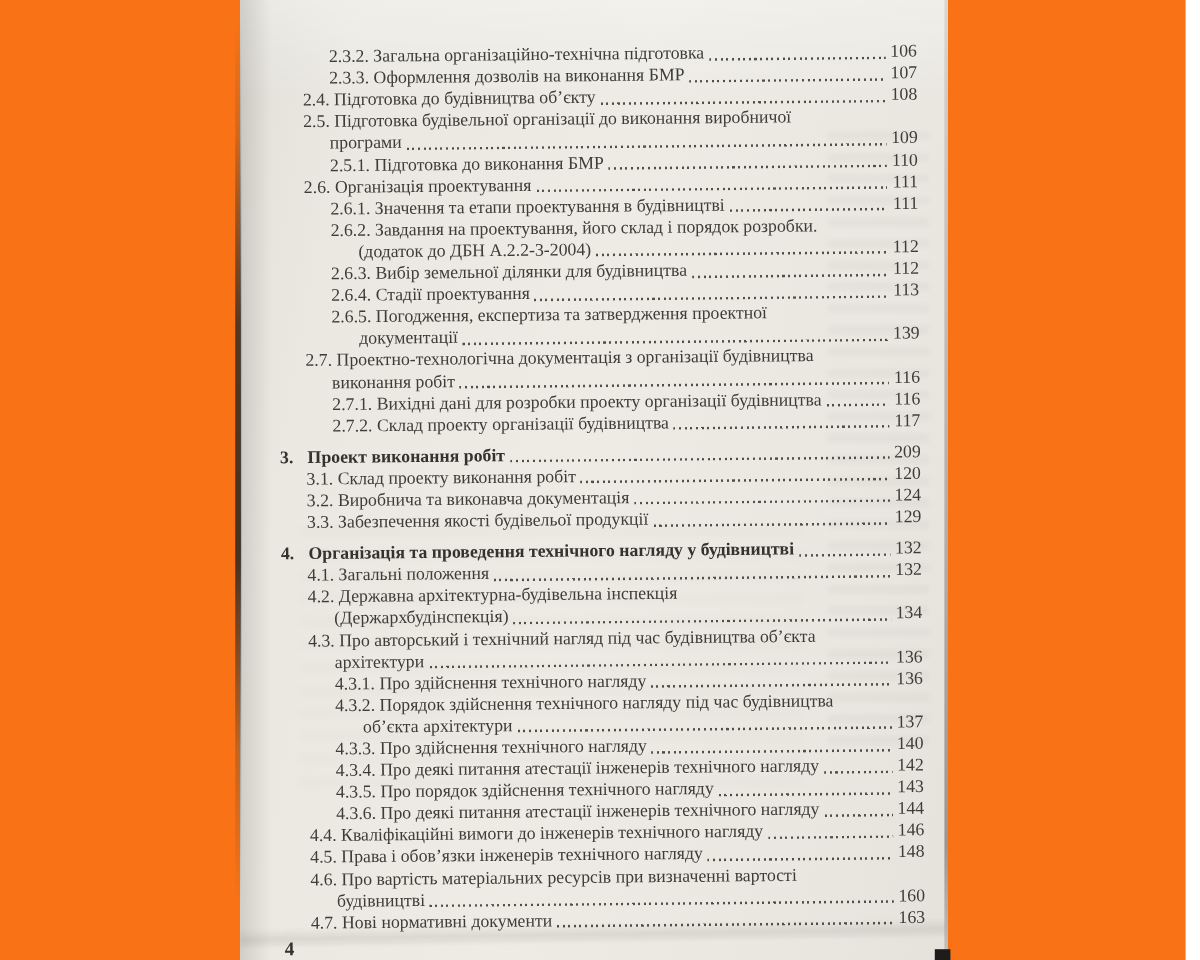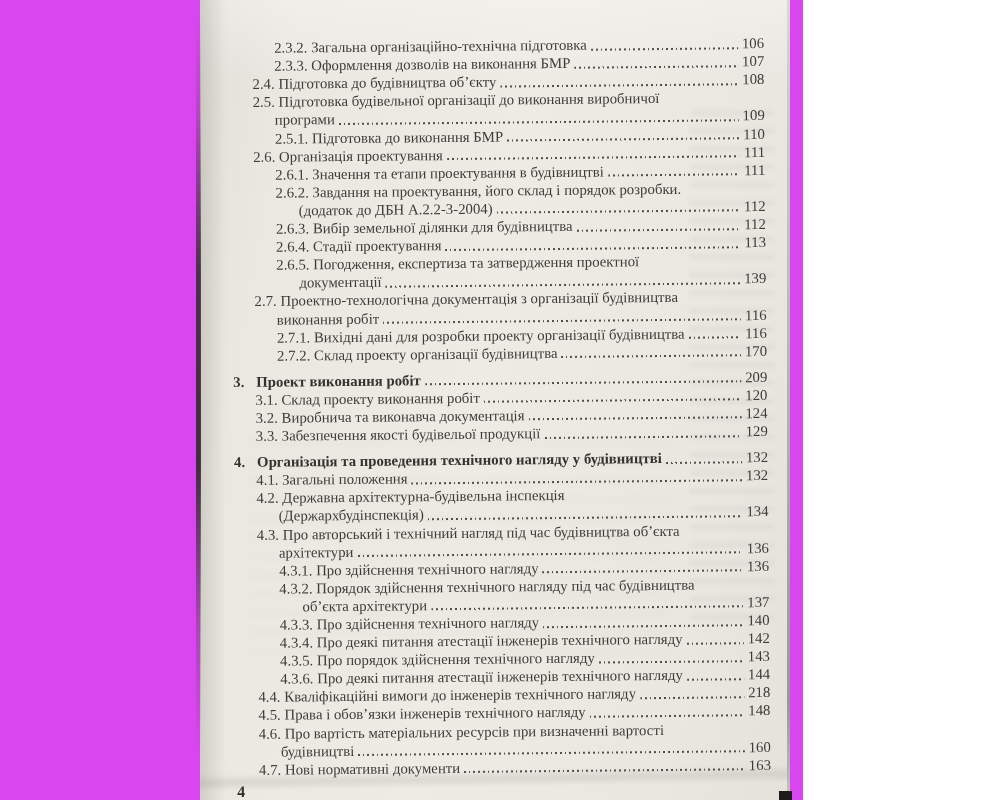--- a/index.html
+++ b/index.html
@@ -1,18 +1,18 @@
 <!DOCTYPE html>
 <html><head>
 <meta charset="utf-8">
 <style>
   html, body { margin:0; padding:0; background:#ffffff; }
   .photo {
-    position:relative; width:803px; height:800px; overflow:hidden;
-    background:#d946ef;
+    position:relative; width:988px; height:800px; overflow:hidden;
+    background:#f97316;
     font-family:"Liberation Serif","DejaVu Serif",serif;
   }
   
   .page {
     position:absolute; left:200px; top:0; width:590px; height:800px;
     background:
       linear-gradient(180deg, rgba(255,255,255,0.30) 0%, rgba(255,255,255,0) 10%),
       linear-gradient(100deg, #e1dfd8 0%, #eae8e1 14%, #edebe4 48%, #e9e7e0 82%, #e4e2db 100%);
   }
   .page-left-inner-shadow {
@@ -186,21 +186,21 @@
       <div class="row lvl2">
     
     <span class="text">2.7.1. Вихідні дані для розробки проекту організації будівництва</span>
     <span class="leader"></span>
     <span class="pg">116</span>
   </div>
       <div class="row lvl2">
     
     <span class="text">2.7.2. Склад проекту організації будівництва</span>
     <span class="leader"></span>
-    <span class="pg">170</span>
+    <span class="pg">117</span>
   </div>
       <div class="row lvl0 bold gap">
     <span class="num">3.</span>
     <span class="text">Проект виконання робіт</span>
     <span class="leader"></span>
     <span class="pg">209</span>
   </div>
       <div class="row lvl1">
     
     <span class="text">3.1. Склад проекту виконання робіт</span>
@@ -294,21 +294,21 @@
       <div class="row lvl2">
     
     <span class="text">4.3.6. Про деякі питання атестації інженерів технічного нагляду</span>
     <span class="leader"></span>
     <span class="pg">144</span>
   </div>
       <div class="row lvl1">
     
     <span class="text">4.4. Кваліфікаційні вимоги до інженерів технічного нагляду</span>
     <span class="leader"></span>
-    <span class="pg">218</span>
+    <span class="pg">146</span>
   </div>
       <div class="row lvl1">
     
     <span class="text">4.5. Права і обов’язки інженерів технічного нагляду</span>
     <span class="leader"></span>
     <span class="pg">148</span>
   </div>
       <div class="row lvl1">
     
     <span class="text">4.6. Про вартість матеріальних ресурсів при визначенні вартості</span>

